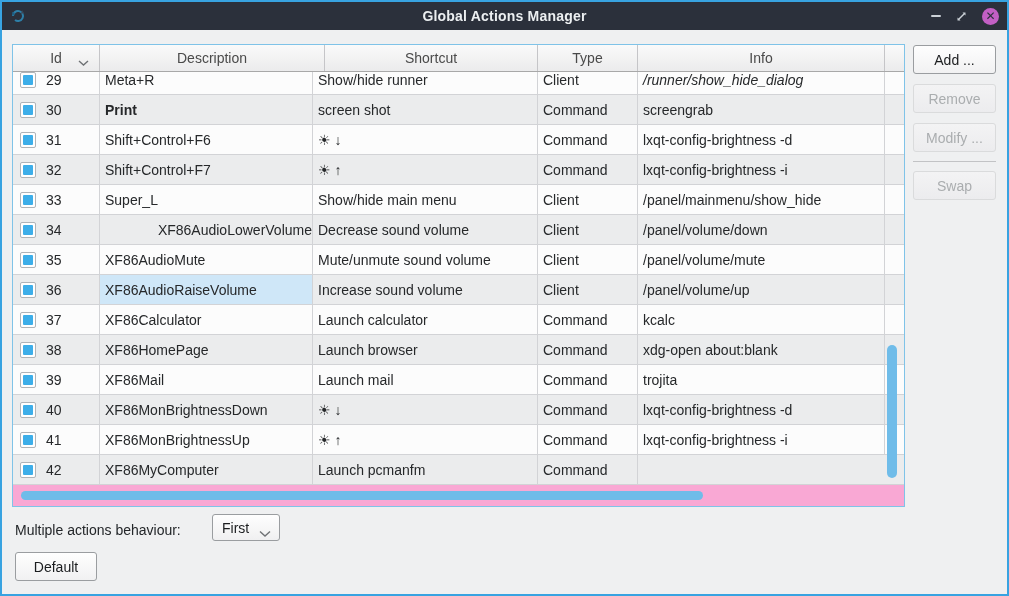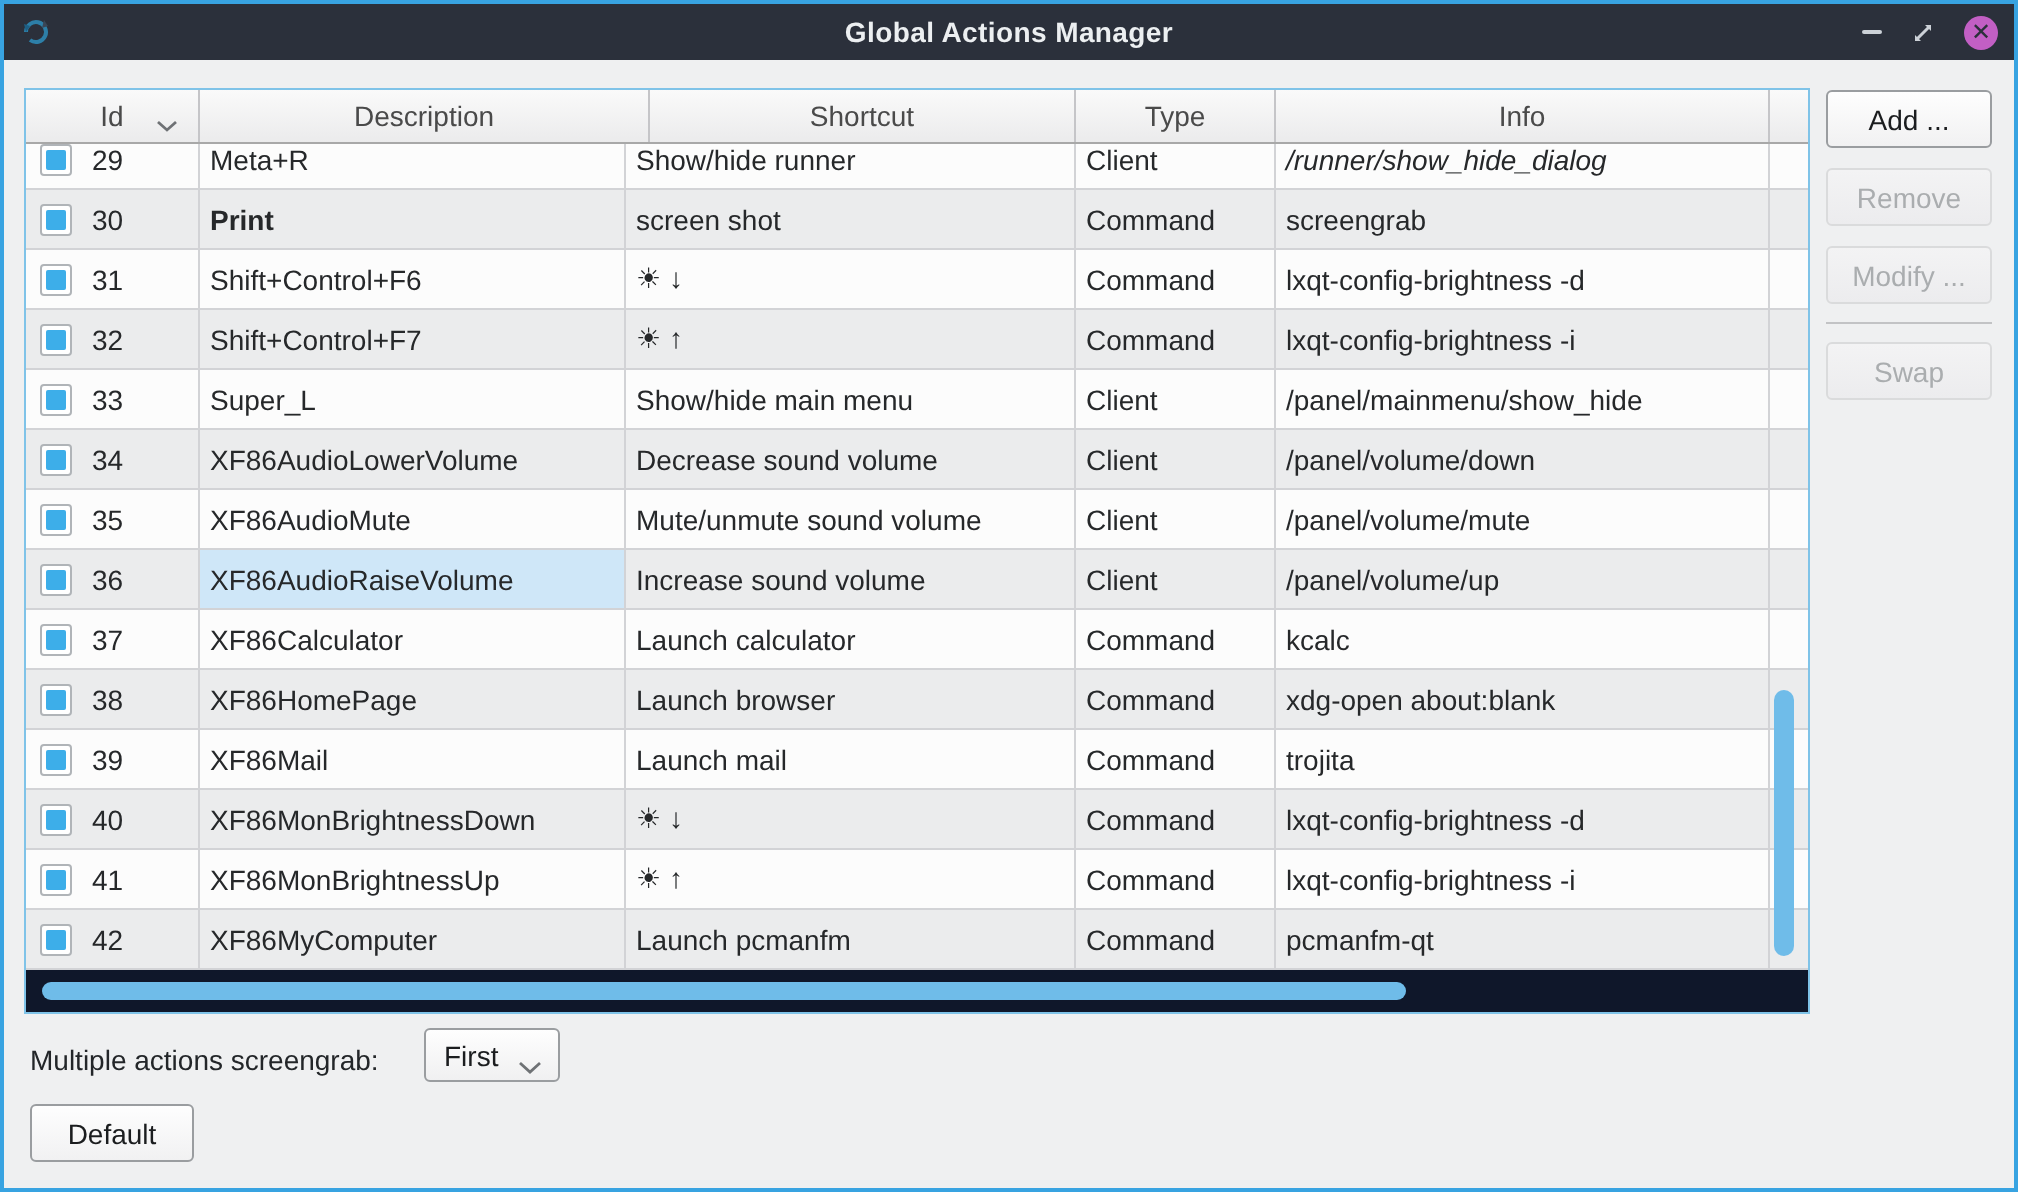--- a/index.html
+++ b/index.html
@@ -25,21 +25,21 @@
   .btn-min { width:10px; height:2px; background:#ccd1d7; border-radius:1px; }
   .btn-max svg { display:block; }
   .btn-close {
     width:17px; height:17px; border-radius:50%; background:#c25fc4;
     color:#2b303b; font-size:12px; font-weight:bold; line-height:16px; text-align:center;
   }
 
   
   .table-panel {
     position:absolute; left:10px; top:42px; width:893px; height:463px;
-    background:#0f172a; border:1px solid #7fc3e8;
+    background:#f9a8d4; border:1px solid #7fc3e8;
   }
   .thead {
     position:absolute; left:0; top:0; right:0; height:27px;
     background:linear-gradient(#fafafa,#ebebec);
     border-bottom:1px solid #a8a8a8; display:flex;
   }
   .th {
     height:100%; display:flex; align-items:center; justify-content:center;
     font-size:14px; color:#4a4a4a; border-right:1px solid #c5c5c8; position:relative;
   }
@@ -266,21 +266,21 @@
             </div>
             <div class="td" style="flex: 1 1 0%; border-right: none;"></div>
           </div>
           <div class="trow alt">
             <div class="td c-id" style="width: 87px;">
               <span class="cb">
                 <span class="cb-in"></span>
               </span>
               <span>34</span>
             </div>
-            <div class="td c-shortcut" style="width: 213px;">
+            <div class="td c-shortcut" style="width: 213px; justify-content: flex-end;">
               <span>XF86AudioLowerVolume</span>
             </div>
             <div class="td c-description" style="width: 225px;">
               <span>Decrease sound volume</span>
             </div>
             <div class="td c-type" style="width: 100px;">
               <span>Client</span>
             </div>
             <div class="td c-info" style="width: 247px;">
               <span>/panel/volume/down</span>
@@ -442,39 +442,36 @@
               <span>42</span>
             </div>
             <div class="td c-shortcut" style="width: 213px;">
               <span>XF86MyComputer</span>
             </div>
             <div class="td c-description" style="width: 225px;">
               <span>Launch pcmanfm</span>
             </div>
             <div class="td c-type" style="width: 100px;">
               <span>Command</span>
-            </div>
-            <div class="td c-info" style="width: 247px;">
-              <span>pcmanfm-qt</span>
             </div>
             <div class="td" style="flex: 1 1 0%; border-right: none;"></div>
           </div>
         </div>
     </div>
     <div class="vscroll-thumb"></div>
     <div class="hscroll-thumb"></div>
   </div>
 
   <div class="side-btn btn-disabled" style="top:82px">Remove</div>
   <div class="side-btn btn-enabled" style="top:43px">Add ...</div>
   <div class="side-btn btn-disabled" style="top:121px">Modify ...</div>
   <div class="side-sep"></div>
   <div class="side-btn btn-disabled" style="top:169px">Swap</div>
 
-  <div class="behaviour-label">Multiple actions screengrab:</div>
+  <div class="behaviour-label">Multiple actions behaviour:</div>
   <div class="combo">
     <span>First</span>
     <span class="combo-chevron">
       <svg width="12" height="8" viewBox="0 0 12 8">
           <polyline points="1,1.5 6,6 11,1.5" fill="none" stroke="#6f7275" stroke-width="1.4"></polyline>
         </svg>
     </span>
   </div>
   <div class="bottom-btn default-btn">Default</div>
 

